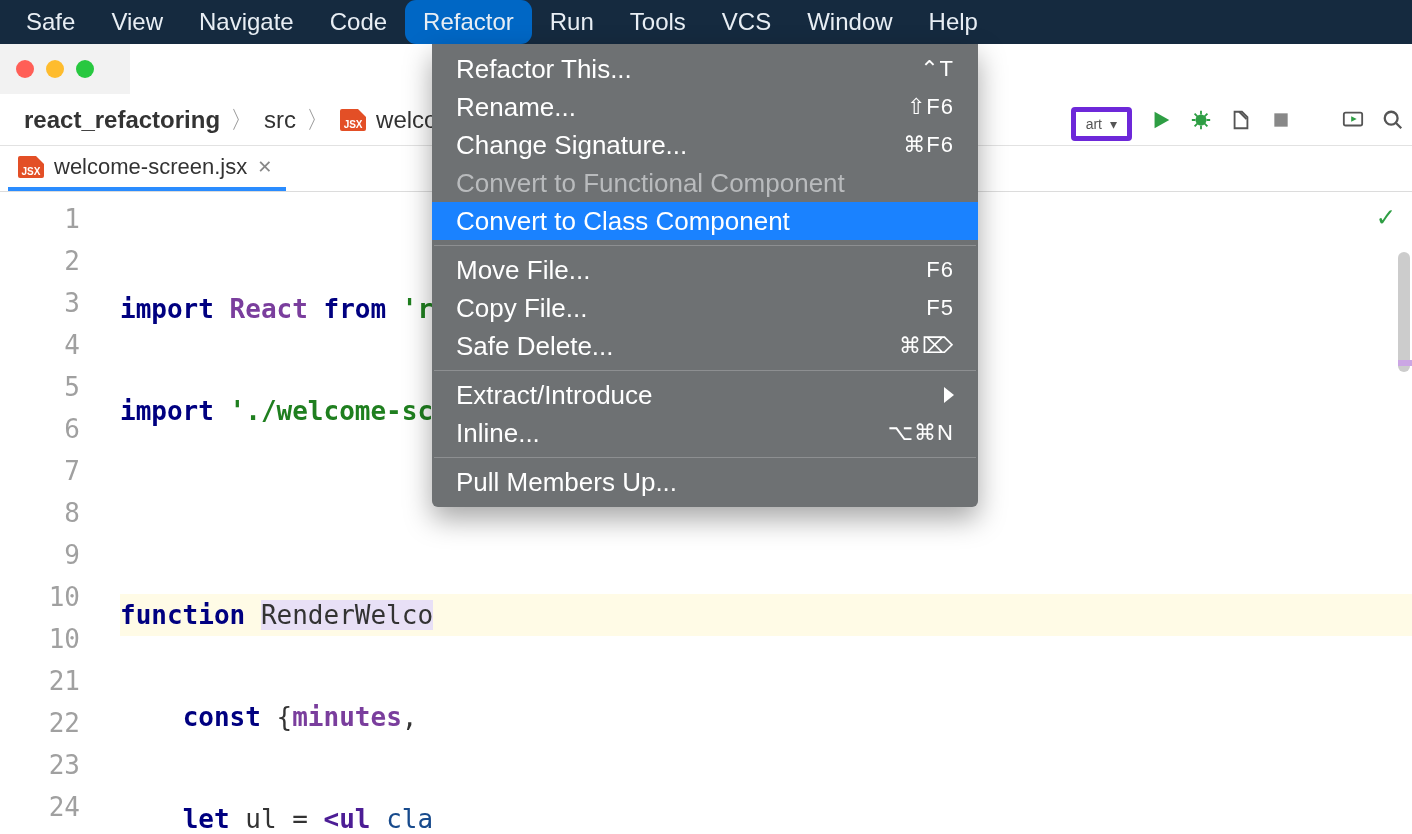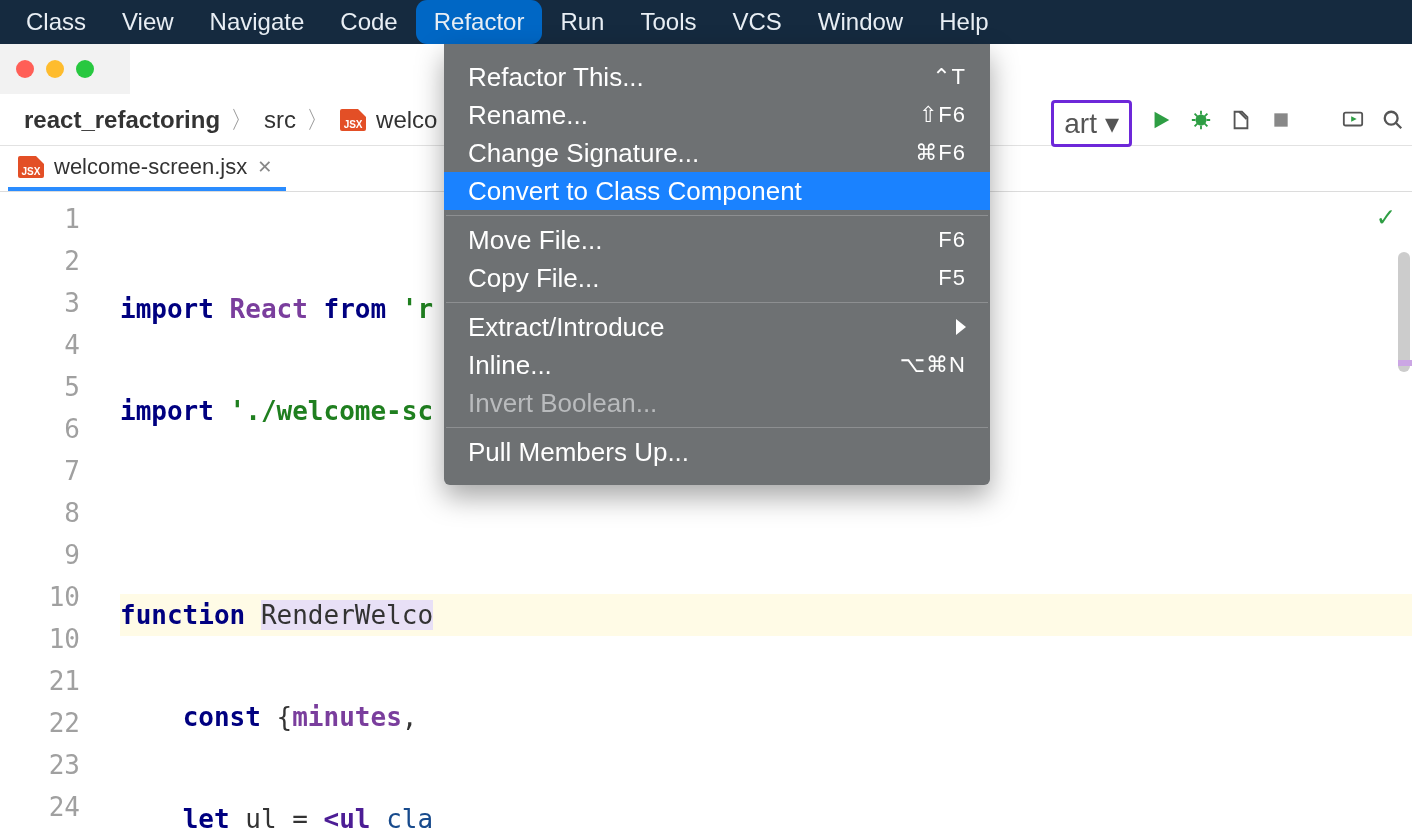--- a/index.html
+++ b/index.html
@@ -89,24 +89,24 @@
   .right-toolbar {
     position: absolute;
     right: 8px;
     top: 0;
     height: 100%;
     display: flex;
     align-items: center;
     gap: 18px;
   }
   .run-config {
-    border: 3px solid #6d28d9;
+    border: 5px solid #6d28d9;
     border-radius: 4px;
     padding: 4px 10px;
-    font-size: 28px;
+    font-size: 14px;
     color: #555;
     display: flex; align-items: center; gap: 8px;
     background: #fff;
     margin-top: 8px;
   }
   .tb-icon { width: 22px; height: 22px; display:inline-flex; align-items:center; justify-content:center; }
 
   
   .tabs-row {
     height: 44px;
@@ -169,26 +169,26 @@
     position:absolute; right:18px; top:8px; color:#2e9e44; font-size:28px; font-weight:bold;
   }
   .marker {
     position:absolute; right:0; width:14px; height:6px; background:#cba6e4;
   }
 
   
   .dropdown {
     position: absolute;
     top: 44px;
-    left: 444px;
+    left: 432px;
     width: 546px;
     background: #6e7173;
     box-shadow: 0 12px 28px rgba(0,0,0,0.35);
     border-radius: 0 0 6px 6px;
-    padding: 14px 0;
+    padding: 6px 0;
     z-index: 100;
   }
   .dropdown .dd-item {
     display: flex;
     justify-content: space-between;
     align-items: center;
     padding: 4px 24px;
     font-size: 26px;
     color: #fff;
     height: 38px;
@@ -207,21 +207,21 @@
 
   
   .vscroll {
     position:absolute; right:2px; top:60px; width:12px; height:120px; background:#ccc; border-radius:6px;
   }
 </style>
 </head>
 <body>
 
 <div class="menubar">
-  <div class="menu-item">Class</div>
+  <div class="menu-item">Safe</div>
   <div class="menu-item">View</div>
   <div class="menu-item">Navigate</div>
   <div class="menu-item">Code</div>
   <div class="menu-item active">Refactor</div>
   <div class="menu-item">Run</div>
   <div class="menu-item">Tools</div>
   <div class="menu-item">VCS</div>
   <div class="menu-item">Window</div>
   <div class="menu-item">Help</div>
 </div>
@@ -346,44 +346,48 @@
     <span class="shortcut">⌃T</span>
   </div>
   <div class="dd-item">
     <span>Rename...</span>
     <span class="shortcut">⇧F6</span>
   </div>
   <div class="dd-item">
     <span>Change Signature...</span>
     <span class="shortcut">⌘F6</span>
   </div>
+  <div class="dd-item disabled">
+    <span>Convert to Functional Component</span>
+    <span class="shortcut"></span>
+  </div>
   <div class="dd-item selected">
     <span>Convert to Class Component</span>
     <span class="shortcut"></span>
   </div>
   <div class="dd-sep"></div>
   <div class="dd-item">
     <span>Move File...</span>
     <span class="shortcut">F6</span>
   </div>
   <div class="dd-item">
     <span>Copy File...</span>
     <span class="shortcut">F5</span>
   </div>
+  <div class="dd-item">
+    <span>Safe Delete...</span>
+    <span class="shortcut">⌘⌦</span>
+  </div>
   <div class="dd-sep"></div>
   <div class="dd-item">
     <span>Extract/Introduce</span>
     <span class="submenu-arrow"></span>
   </div>
   <div class="dd-item">
     <span>Inline...</span>
     <span class="shortcut">⌥⌘N</span>
   </div>
-  <div class="dd-item disabled">
-    <span>Invert Boolean...</span>
-    <span class="shortcut"></span>
-  </div>
   <div class="dd-sep"></div>
   <div class="dd-item">
     <span>Pull Members Up...</span>
     <span class="shortcut"></span>
   </div>
 </div>
 
 </body></html>

